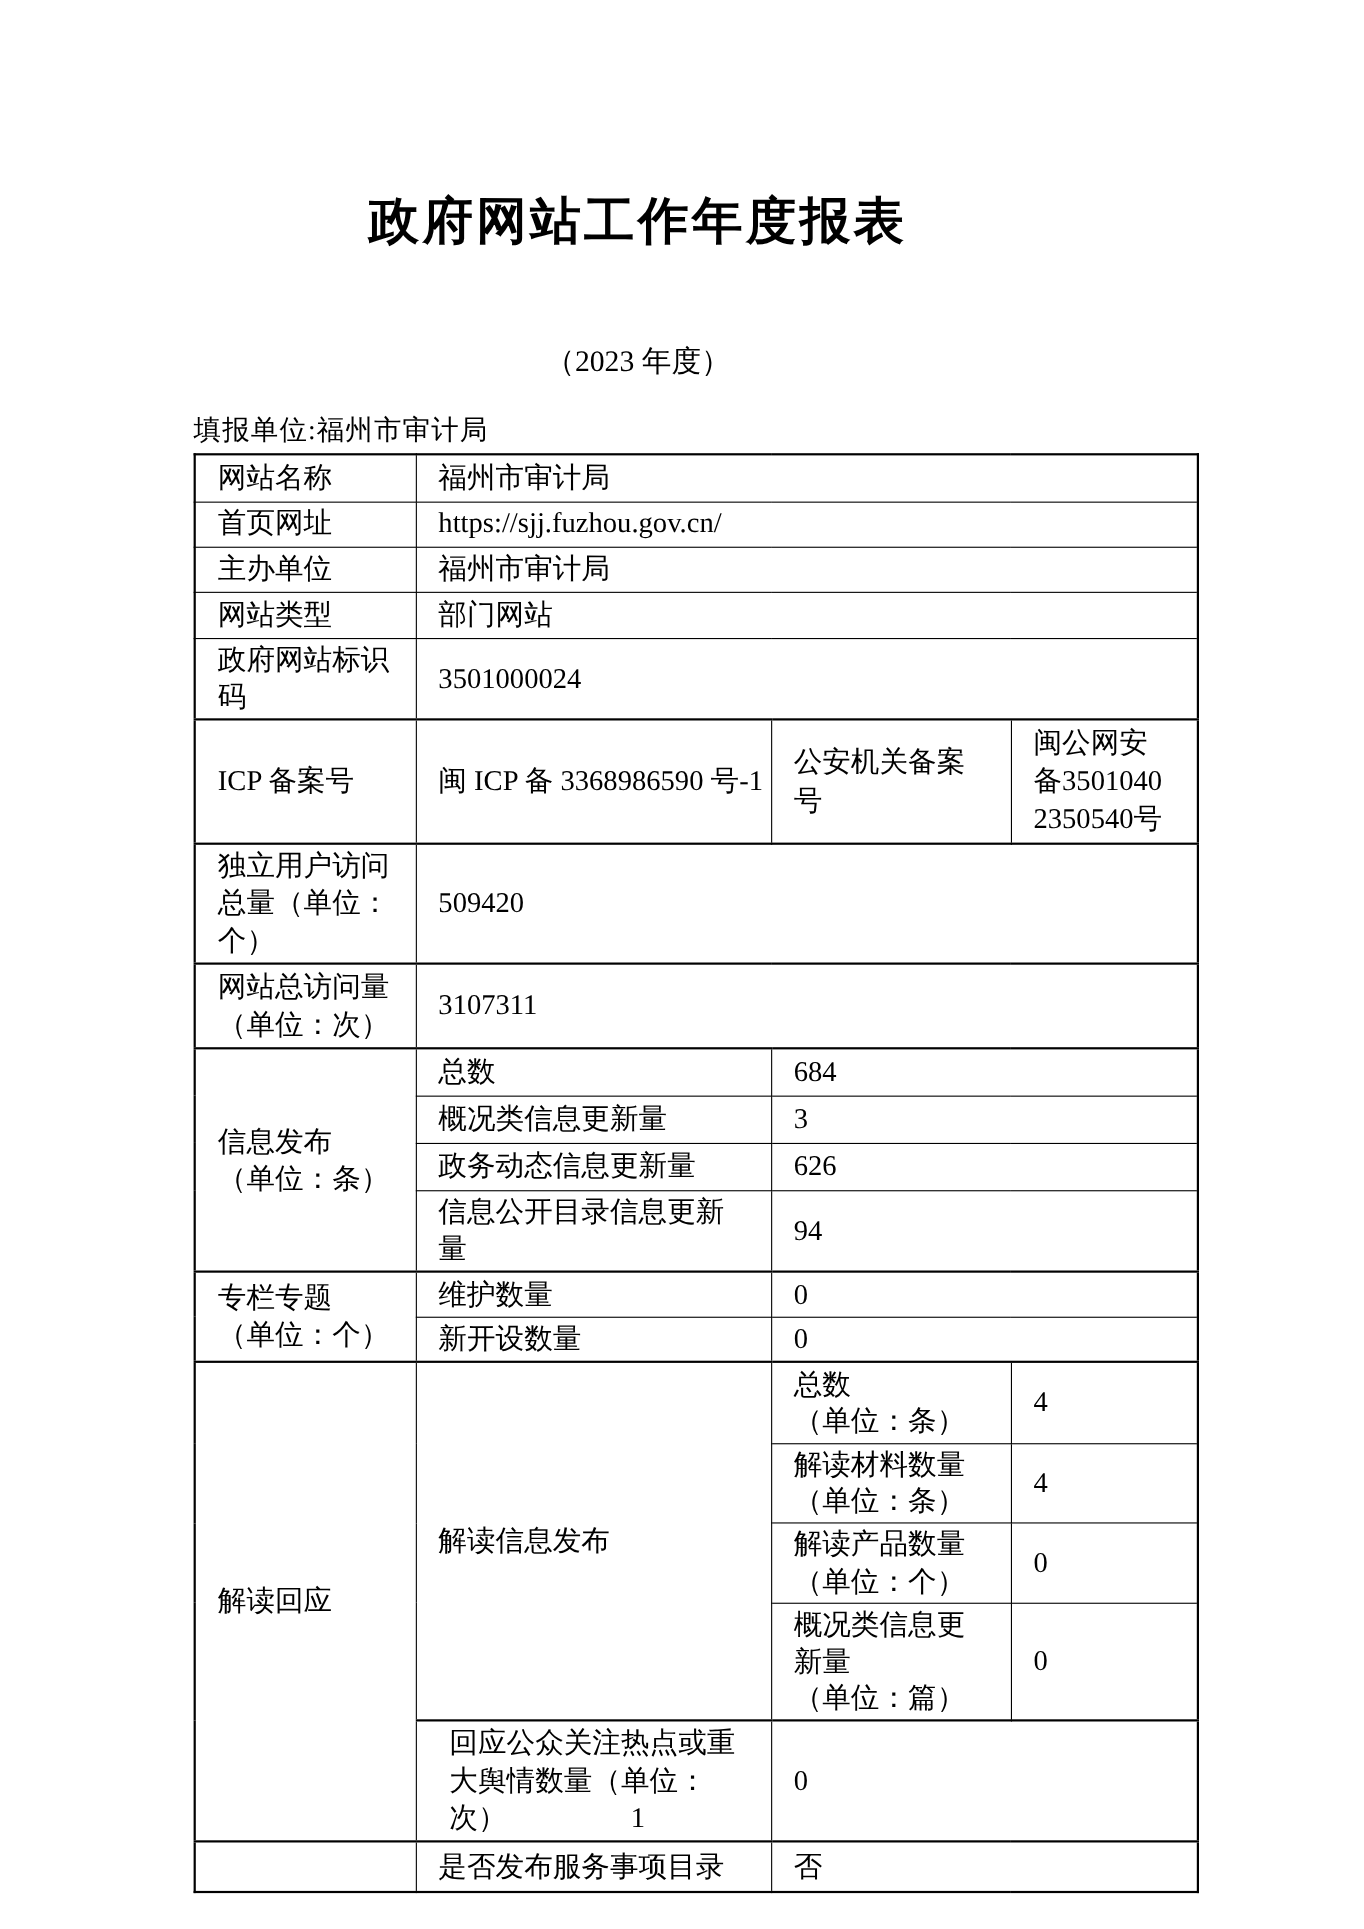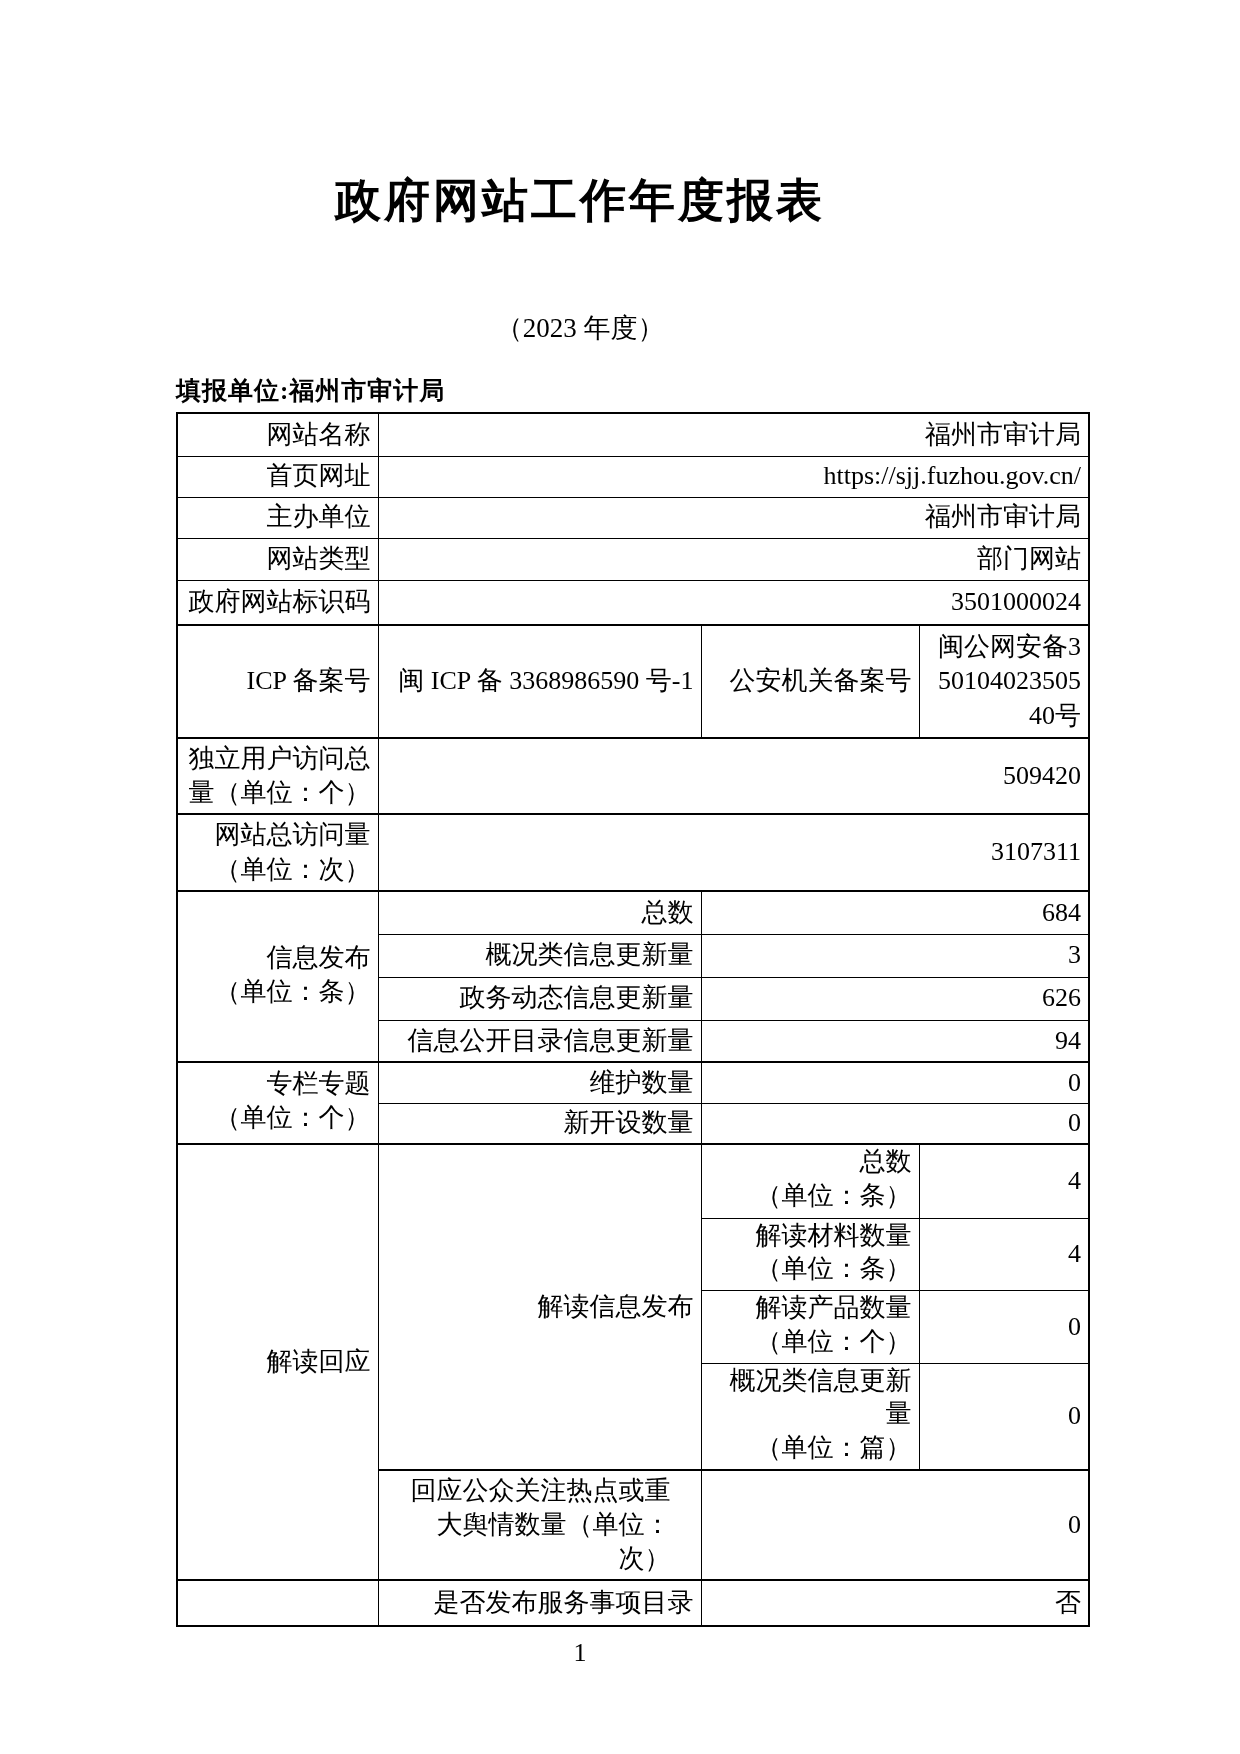--- a/index.html
+++ b/index.html
@@ -22,46 +22,46 @@
   }
   .doc-subtitle {
     position: absolute; top: 266px; left: 0; width: 100%;
     text-align: center;
     font-size: 27px;
     margin-top: 44px;
   }
   .report-unit {
     position: absolute; top: 374px; left: 176px;
     font-size: 25px;
-    font-weight: bold;
+    font-weight: normal;
     letter-spacing: 1px;
   }
 
   table.report {
     position: absolute; left: 176px; top: 412px;
     width: 912px;
     border-collapse: collapse;
     table-layout: fixed;
     border: 2.6px solid #000;
     font-size: 26px;
   }
   table.report td {
     border: 1.6px solid #000;
-    text-align: right;
+    text-align: left;
     vertical-align: middle;
-    padding: 2px 7px;
+    padding: 2px 20px;
     line-height: 1.32;
   }
   tr.sec td { border-top-width: 2.6px; }
 
   td.c3 { padding: 2px 3px; }
   td.nowrap { white-space: nowrap; }
   td.breakall { word-break: break-all; padding: 2px 15px; line-height: 1.35; }
   .narrow { max-width: 262px; margin: 0 auto; }
-  .two-line div { line-height: 1.3; font-family: Liberation Mono, monospace; }
+  .two-line div { line-height: 1.3; }
 
   .page-number {
     position: absolute; top: 1638px; left: 0; width: 100%;
     text-align: center;
     font-size: 26px;
   }
 </style>
 </head>
 <body>
 

